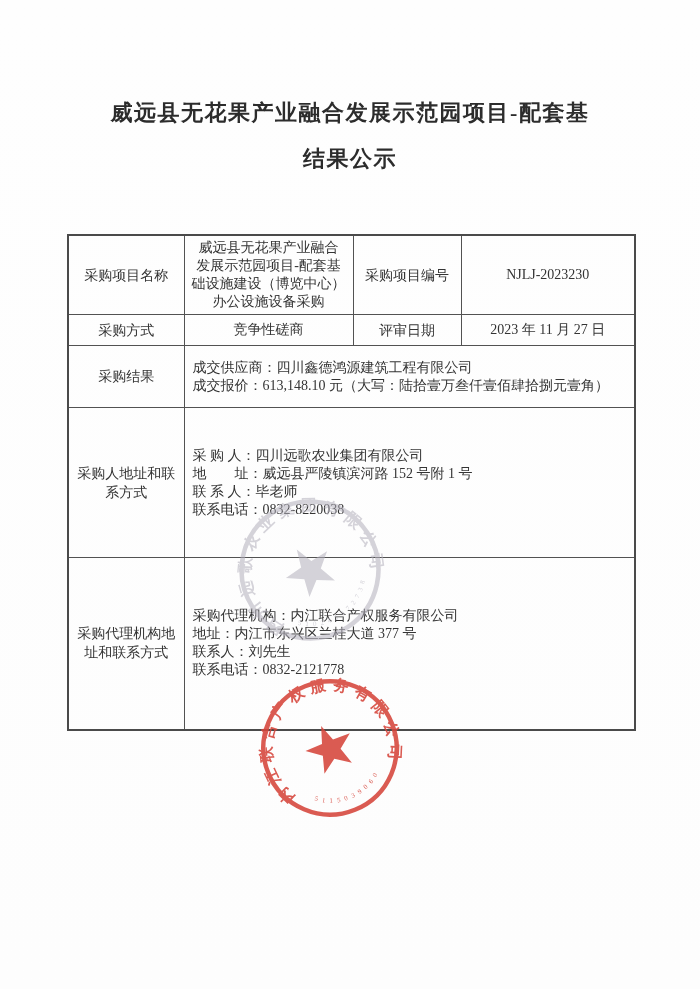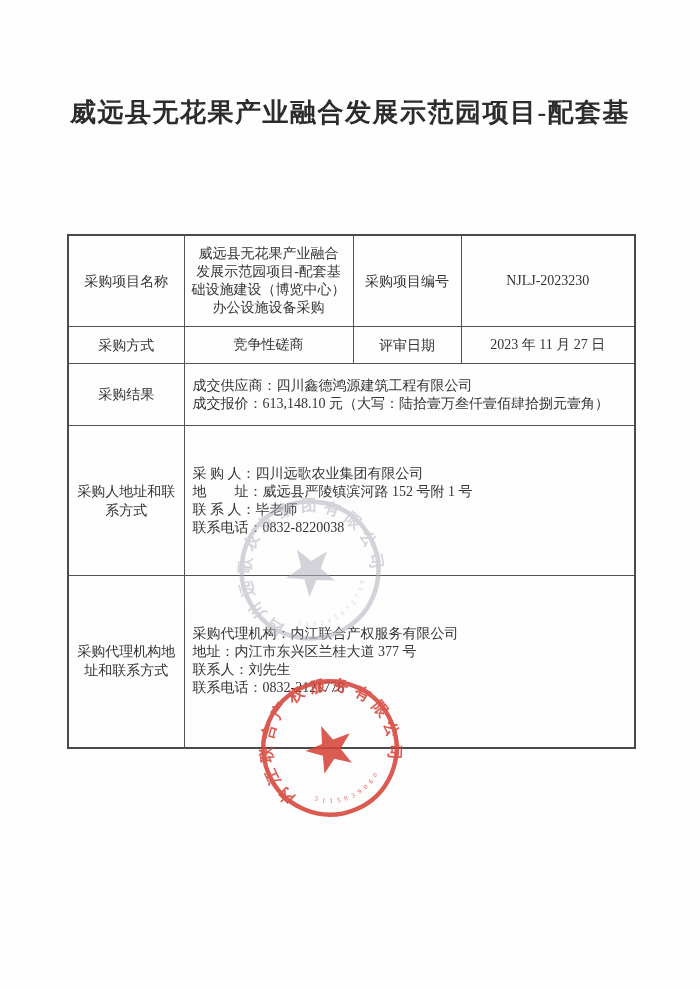--- a/index.html
+++ b/index.html
@@ -12,39 +12,39 @@
   }
   .page {
     position: relative;
     width: 700px; height: 989px;
     background: linear-gradient(180deg, #fefefe 0%, #fdfdfd 100%);
   }
   .doc-title {
     position: absolute;
     top: 90px; left: 50px; right: 50px;
     text-align: center;
-    font-size: 26px;
+    font-size: 22px;
     font-weight: bold;
     line-height: 46px;
     letter-spacing: 1.5px;
     color: #2c2c2c;
   }
   table.main {
     position: absolute;
     left: 67px; top: 234px;
     width: 567px;
     border-collapse: collapse;
     table-layout: fixed;
     border: 2px solid #4a4a4a;
   }
   td {
     border: 1px solid #525252;
     font-size: 14px;
     vertical-align: middle;
-    padding: 9px 6px;
+    padding: 3px 6px;
     color: #343434;
     line-height: 18px;
   }
   td.lbl {
     text-align: center;
     padding: 3px 2px;
     line-height: 19px;
   }
   td.ctr { text-align: center; }
   .vlines {
@@ -75,20 +75,21 @@
   }
   .seal-text { font-family: "Liberation Serif", "DejaVu Serif", serif; font-weight: bold; }
 </style>
 </head>
 <body>
 
 <div class="page">
 
   <div class="doc-title">
     <div>威远县无花果产业融合发展示范园项目-配套基</div>
+    <div>结果公示</div>
   </div>
 
   <table class="main">
     <colgroup>
       <col style="width:116px">
         <col style="width:169px">
         <col style="width:108px">
         <col style="width:174px">
     </colgroup>
 

